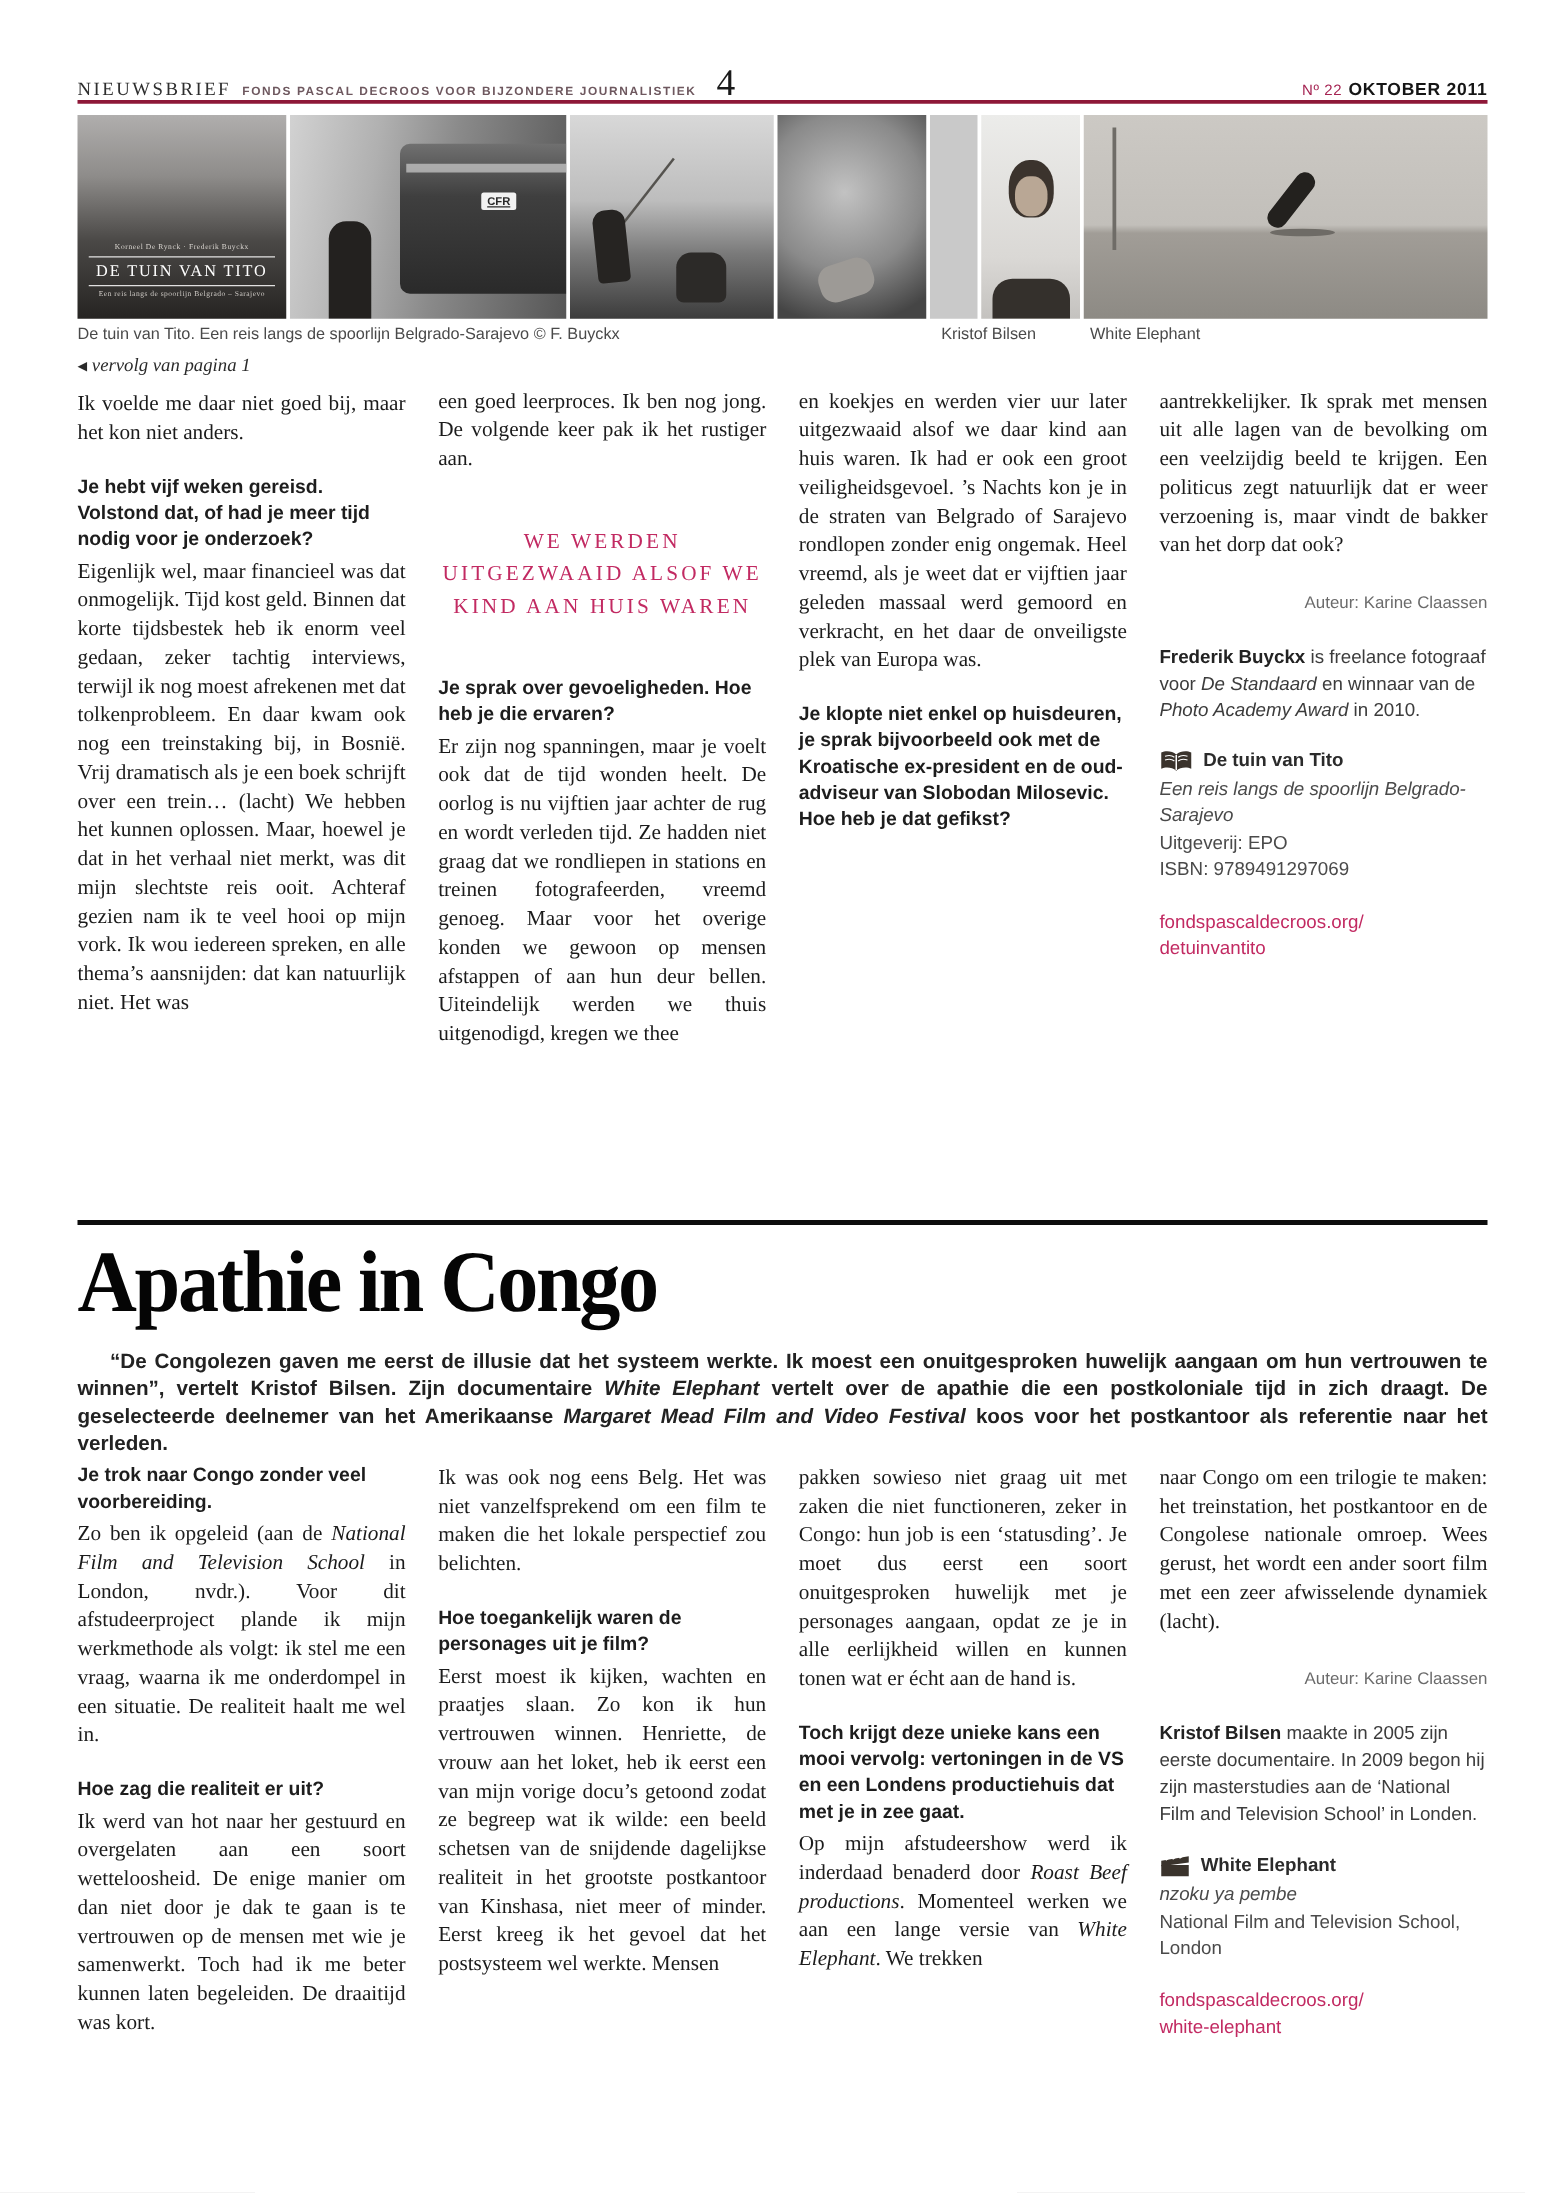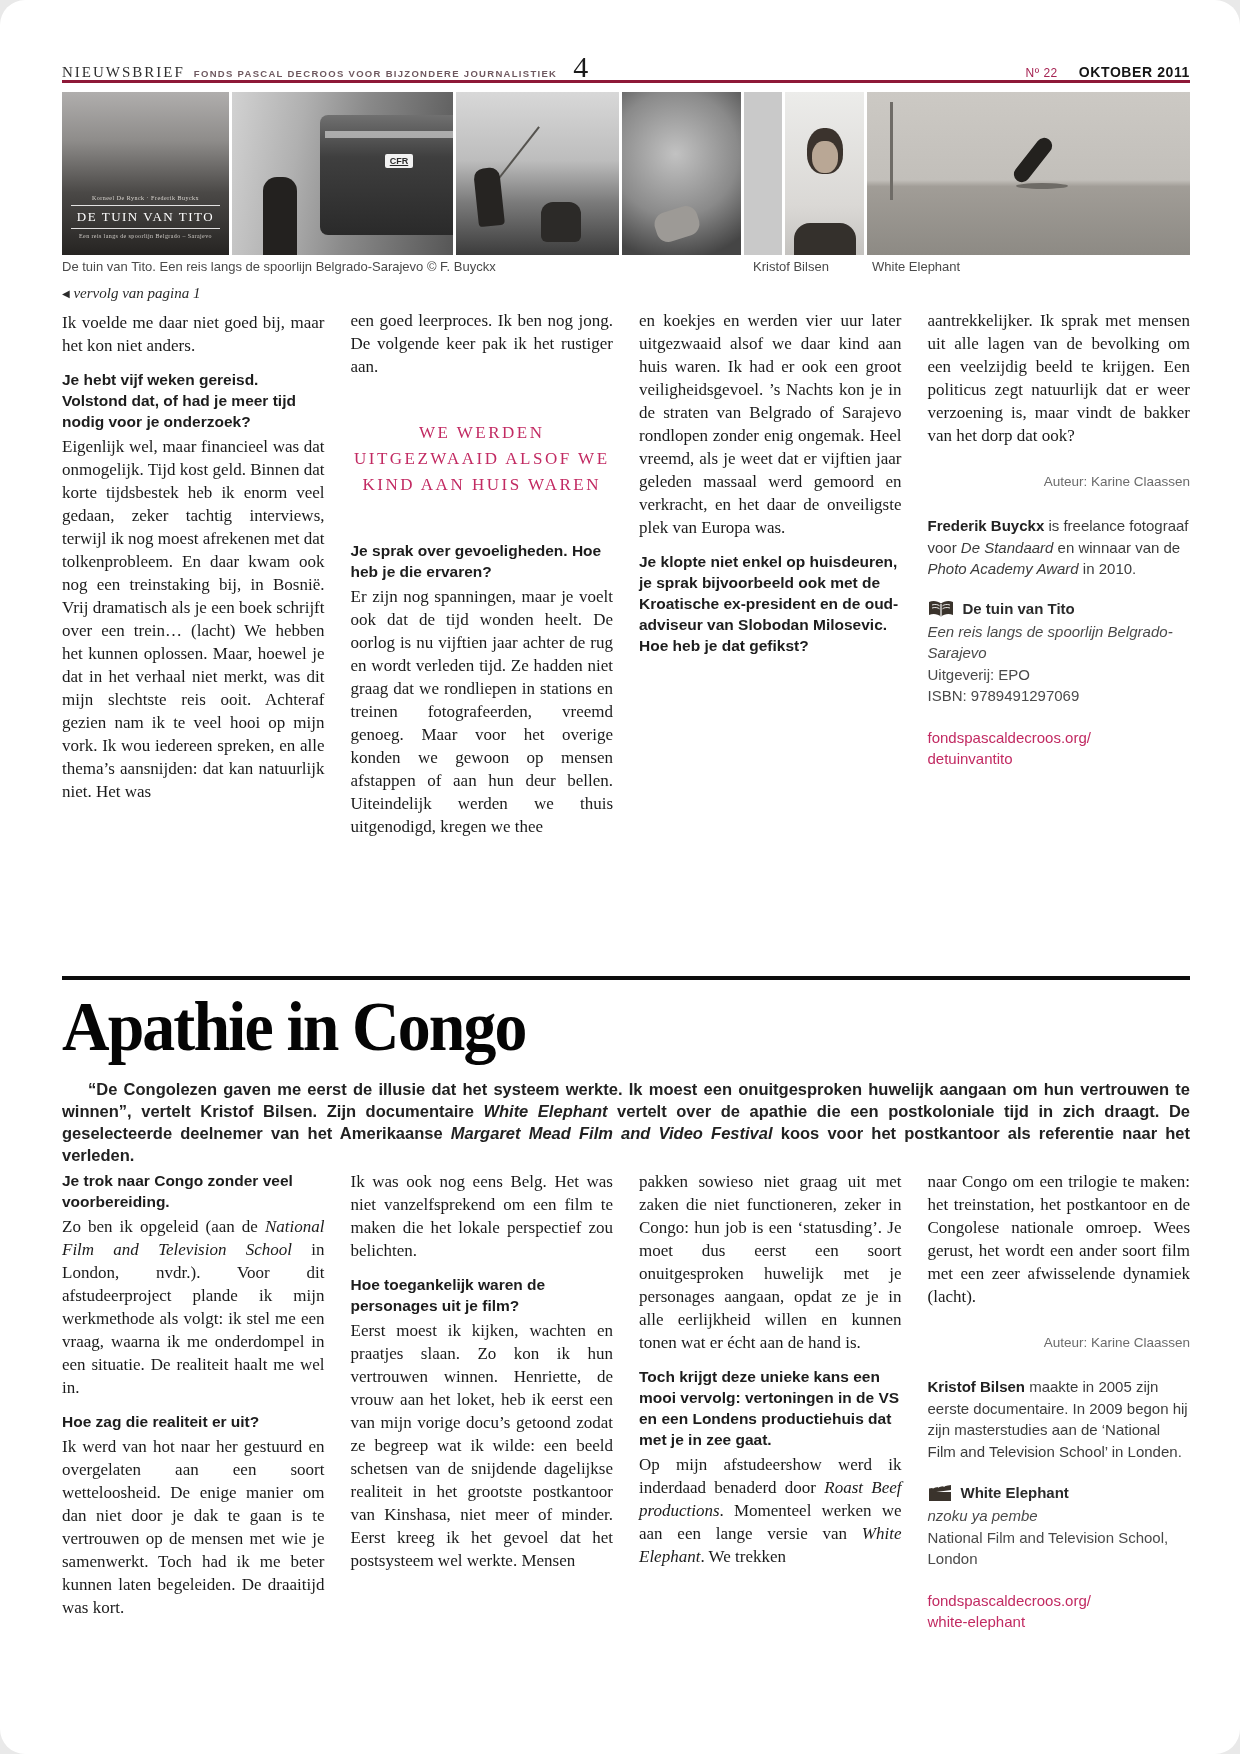--- a/index.html
+++ b/index.html
@@ -1,31 +1,31 @@
 <!DOCTYPE html>
 <html lang="nl"><head>
 <meta charset="utf-8">
 <title>Nieuwsbrief Fonds Pascal Decroos — p.4</title>
 <style>
   html,body{margin:0;padding:0;background:#e9e9e9;}
   .page{position:relative;width:1240px;height:1754px;margin:0 auto;background:#ffffff;
-        font-family:"Liberation Serif",serif;color:#1b1b1b;overflow:hidden;border-radius:25px;}
+        font-family:"Liberation Serif",serif;color:#1b1b1b;overflow:hidden;}
 
   
   .masthead{position:absolute;top:52px;left:62px;width:1128px;display:flex;
             justify-content:space-between;align-items:baseline;}
   .mast-left{display:flex;align-items:baseline;}
   .brand{font:15px "Liberation Serif",serif;letter-spacing:2px;color:#2e2e2e;}
   .mast-sub{font:bold 9.5px "Liberation Sans",sans-serif;letter-spacing:1.3px;
             color:#6e585f;margin-left:9px;}
   .pagenum{font:30px "Liberation Serif",serif;color:#1a1a1a;margin-left:16px;line-height:1;}
   .mast-right{display:flex;align-items:baseline;}
   .issue-no{font:12px "Liberation Sans",sans-serif;color:#a52352;letter-spacing:.5px;margin-left:32px;}
   .issue-date{font:bold 14px "Liberation Sans",sans-serif;color:#151515;
-              letter-spacing:.6px;margin-left:21px;}
+              letter-spacing:.6px;margin-left:5px;}
   .rule-maroon{position:absolute;top:80px;left:62px;width:1128px;height:3px;background:#8e1838;}
 
   
   .photo-strip{position:absolute;top:92px;left:62px;width:1128px;height:163px;
                display:flex;gap:3px;}
   .photo{position:relative;height:163px;overflow:hidden;background:#b5b5b5;flex:none;}
   .ph-cover{width:167px;background:linear-gradient(#b0aead 0%,#8e8c8a 30%,#4a4846 62%,#262422 100%);}
   .cover-text{position:absolute;left:0;right:0;bottom:16px;text-align:center;}
   .cover-kicker{font:6px "Liberation Serif",serif;color:#d8d4cf;letter-spacing:.5px;margin-bottom:4px;}
   .cover-title{display:inline-block;font:13px "Liberation Serif",serif;color:#ffffff;
@@ -78,21 +78,21 @@
          grid-template-columns:repeat(4,1fr);column-gap:26px;align-items:start;}
   #article1{top:283px;}
   #article2-cols{top:1170px;}
   .col > :first-child{margin-top:0;}
 
   .marker{font:italic 15px/20px "Liberation Serif",serif;color:#2a2a2a;margin:0 0 6px 0;}
   .marker .tri{font-style:normal;font-size:10px;position:relative;top:-1px;}
 
   .serif-p{font:17px/23px "Liberation Serif",serif;text-align:justify;margin:0;color:#1b1b1b;}
   .question{font:bold 15.5px/21px "Liberation Sans",sans-serif;color:#1d1d1d;
-            text-align:left;margin:12px 0 3px 0;}
+            text-align:left;margin:22px 0 3px 0;}
   .pullquote{font:17px/26px "Liberation Serif",serif;color:#c22a62;text-align:center;
              letter-spacing:2.5px;margin:42px 0;}
   .author-line{font:13.5px/18px "Liberation Sans",sans-serif;color:#6b6b6b;
                text-align:right;margin:26px 0 24px 0;}
   .sidebar-p{font:15px/21.5px "Liberation Sans",sans-serif;color:#3c3c3c;margin:0;text-align:left;}
   .seg-b{font-weight:700;color:#222;}
   .seg-i{font-style:italic;}
   .info-block{margin-top:20px;}
   .info-title-row{display:flex;align-items:center;margin-bottom:3px;}
   .info-icon{flex:none;margin-right:9px;display:inline-flex;}

